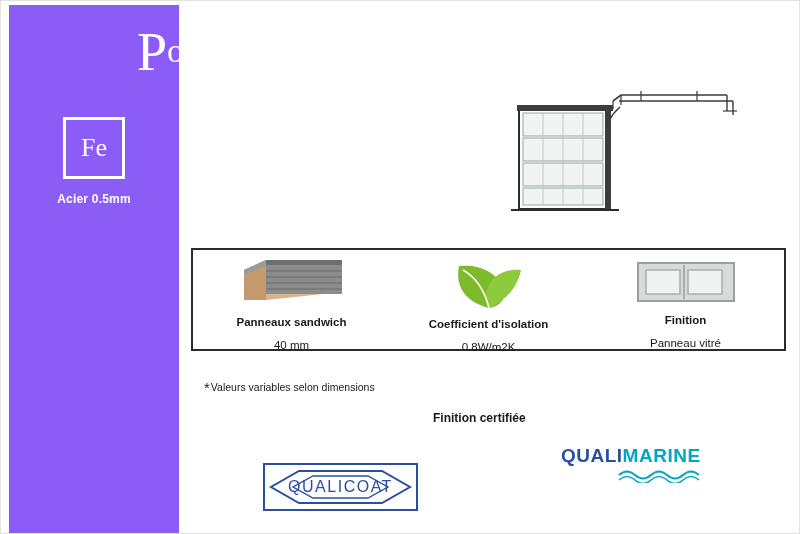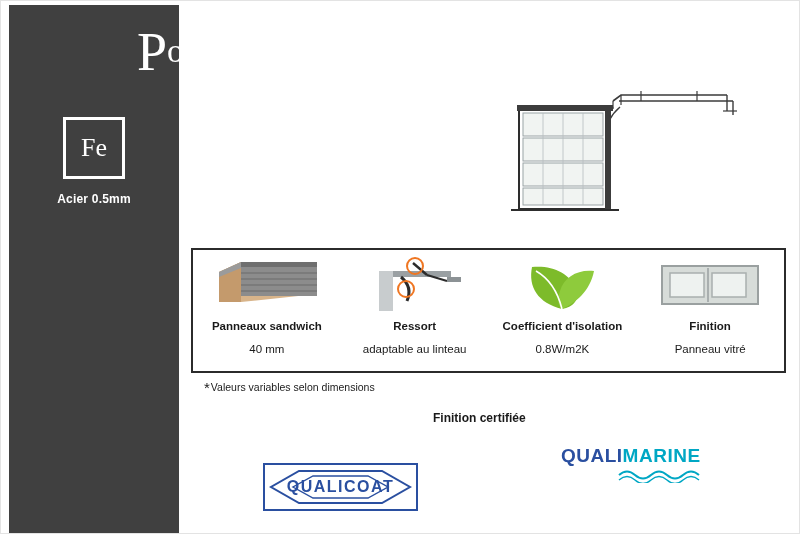--- a/index.html
+++ b/index.html
@@ -24,21 +24,21 @@
     border: 1px solid #e3e3e3;
   }
 
   
   .sidebar {
     position: absolute;
     left: 8px;
     top: 4px;
     width: 170px;
     height: 528px;
-    background: #404040;
+    background: #8b5cf6;
   }
   .side-block {
     position: absolute;
     width: 170px;
     text-align: center;
     color: #ffffff;
   }
   .side-block .caption {
     font-size: 12px;
     line-height: 17px;
@@ -100,21 +100,21 @@
     width: 250px;
     height: 150px;
   }
 
   
   .features {
     position: absolute;
     left: 190px;
     top: 247px;
     width: 595px;
-    height: 125px;
+    height: 103px;
     border: 2px solid #2b2b2b;
     box-sizing: border-box;
     display: flex;
   }
   .feature {
     flex: 1 1 25%;
     position: relative;
     display: flex;
     flex-direction: column;
     align-items: center;
@@ -182,21 +182,21 @@
     width: 143px;
     height: 36px;
     display: flex;
     align-items: center;
     justify-content: center;
   }
   .logo-qualicoat .word {
     position: relative;
     z-index: 3;
     font-family: "Liberation Sans", sans-serif;
-    font-weight: bold;
+    font-weight: normal;
     font-size: 16px;
     letter-spacing: 1.5px;
     color: #2a4fa0;
   }
   .hexline {
     position: absolute;
     left: 0; top: 0;
     width: 143px;
     height: 36px;
     z-index: 1;
@@ -291,36 +291,20 @@
             <line x1="28" y1="27" x2="104" y2="27"></line>
             <line x1="28" y1="33" x2="104" y2="33"></line>
           </g>
           <polygon points="6,14 28,4 28,10 6,19" fill="#9b9b9b"></polygon>
         </svg>
       </div>
       <div class="f-label">Panneaux sandwich</div>
       <div class="f-value">40 mm</div>
     </div>
 
-    <div class="feature">
-      <div class="fig">
-        <svg width="108" height="56" viewBox="0 0 108 56" aria-hidden="true">
-          <rect x="18" y="14" width="14" height="40" fill="#c8ccce"></rect>
-          <rect x="32" y="14" width="58" height="6" fill="#9aa0a3"></rect>
-          <path d="M40 20 q12 10 6 24" stroke="#2b2b2b" stroke-width="3" fill="none"></path>
-          <path d="M52 6 l14 12" stroke="#2b2b2b" stroke-width="2.4" fill="none"></path>
-          <path d="M66 18 l20 6" stroke="#2b2b2b" stroke-width="2" fill="none"></path>
-          <circle cx="54" cy="9" r="8" fill="none" stroke="#ef7622" stroke-width="2"></circle>
-          <circle cx="45" cy="32" r="8" fill="none" stroke="#ef7622" stroke-width="2"></circle>
-          <rect x="86" y="20" width="14" height="5" fill="#8c9295"></rect>
-        </svg>
-      </div>
-      <div class="f-label">Ressort</div>
-      <div class="f-value">adaptable au linteau</div>
-    </div>
 
     <div class="feature">
       <div class="fig">
         <svg width="88" height="56" viewBox="0 0 88 56" aria-hidden="true">
           <path d="M44 52 C20 46 10 30 14 10 C34 8 52 16 58 32 C62 42 56 50 44 52 Z" fill="#7dbb2a"></path>
           <path d="M44 52 C58 46 72 34 76 14 C60 12 46 20 42 34 C39 42 40 48 44 52 Z" fill="#8ecb3c"></path>
           <path d="M44 52 C40 36 32 22 18 14" stroke="#ffffff" stroke-width="1.6" fill="none"></path>
         </svg>
       </div>
       <div class="f-label">Coefficient d'isolation</div>

